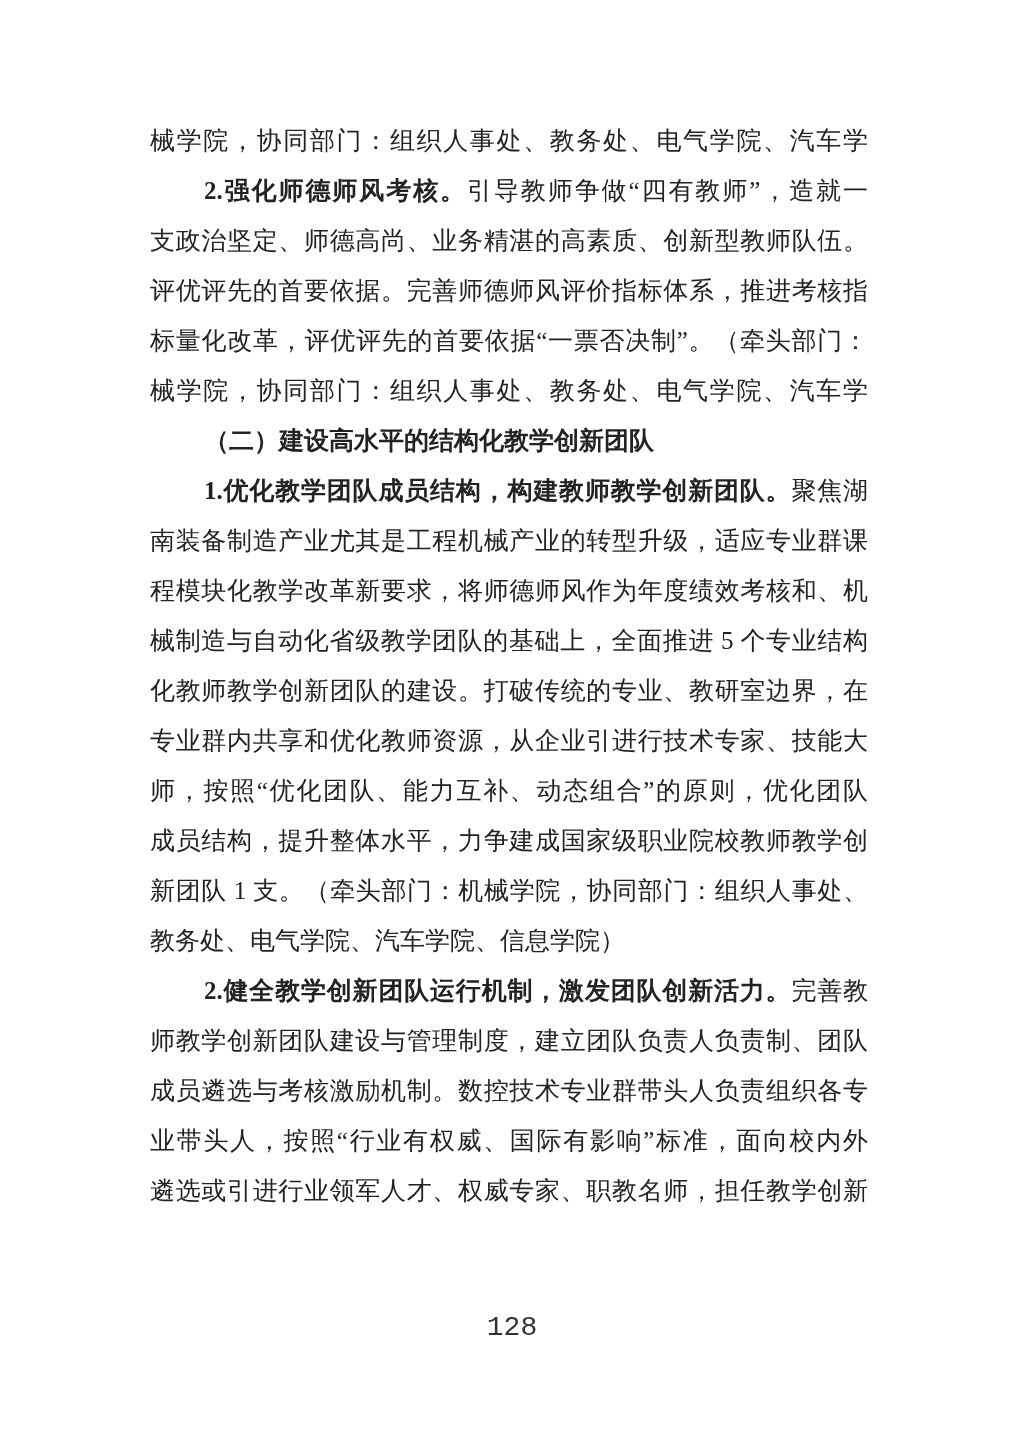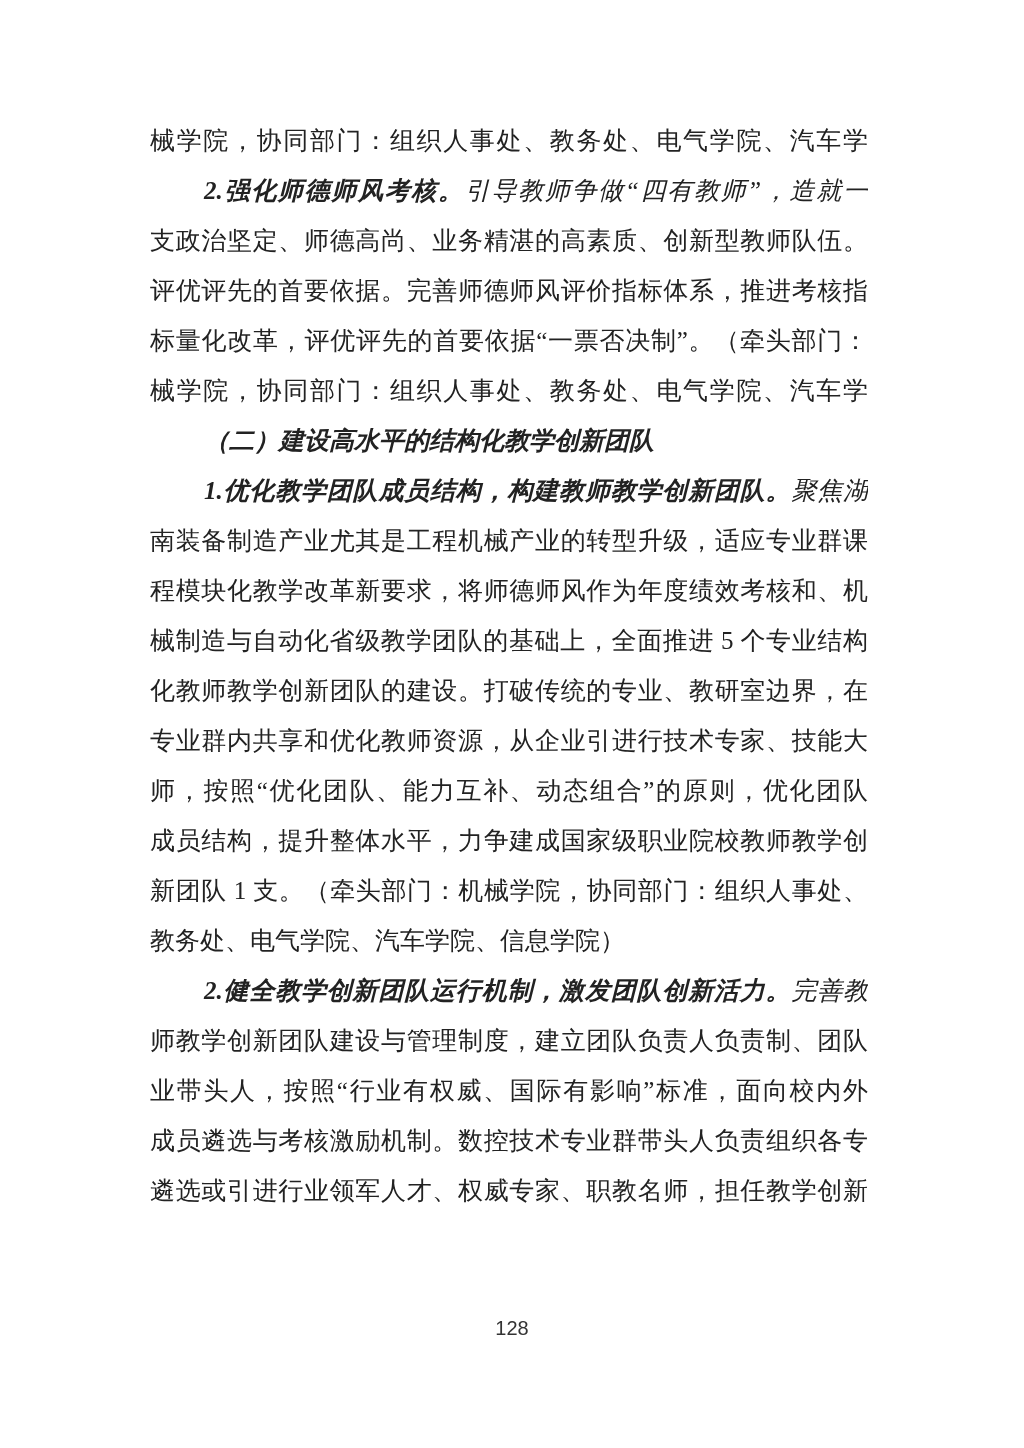--- a/index.html
+++ b/index.html
@@ -32,39 +32,38 @@
   .line.fill {
     text-align: justify;
     text-align-last: justify;
   }
   .line.short {
     text-align: left;
     text-align-last: left;
   }
   .line.indent {
     padding-left: 54px;
-    font-style: italic;
   }
   .run-bold {
     font-weight: 700;
     text-align: right;
   }
   .run-normal {
     font-weight: 400;
   }
   .footer {
     position: absolute;
     left: 0;
     top: 1315px;
     width: 100%;
     text-align: center;
     color: #333333;
-    font-size: 20px;
+    font-size: 28px;
     line-height: 26px;
-    font-family: Liberation Sans, sans-serif;
+    font-family: Liberation Mono, monospace;
   }
 </style>
 </head>
 <body>
 
 <div class="page">
   <div class="doc">
       <div class="line fill"><span class="run-normal">械学院，协同部门：组织人事处、教务处、电气学院、汽车学院）</span></div>
       <div class="line fill indent"><span class="run-bold">2.强化师德师风考核。</span><span class="run-normal">引导教师争做“四有教师”，造就一</span></div>
       <div class="line fill"><span class="run-normal">支政治坚定、师德高尚、业务精湛的高素质、创新型教师队伍。</span></div>
@@ -77,20 +76,20 @@
       <div class="line fill"><span class="run-normal">程模块化教学改革新要求，将师德师风作为年度绩效考核和、机</span></div>
       <div class="line fill"><span class="run-normal">械制造与自动化省级教学团队的基础上，全面推进 5 个专业结构</span></div>
       <div class="line fill"><span class="run-normal">化教师教学创新团队的建设。打破传统的专业、教研室边界，在</span></div>
       <div class="line fill"><span class="run-normal">专业群内共享和优化教师资源，从企业引进行技术专家、技能大</span></div>
       <div class="line fill"><span class="run-normal">师，按照“优化团队、能力互补、动态组合”的原则，优化团队</span></div>
       <div class="line fill"><span class="run-normal">成员结构，提升整体水平，力争建成国家级职业院校教师教学创</span></div>
       <div class="line fill"><span class="run-normal">新团队 1 支。（牵头部门：机械学院，协同部门：组织人事处、</span></div>
       <div class="line short"><span class="run-normal">教务处、电气学院、汽车学院、信息学院）</span></div>
       <div class="line fill indent"><span class="run-bold">2.健全教学创新团队运行机制，激发团队创新活力。</span><span class="run-normal">完善教</span></div>
       <div class="line fill"><span class="run-normal">师教学创新团队建设与管理制度，建立团队负责人负责制、团队</span></div>
+      <div class="line fill"><span class="run-normal">成员遴选与考核激励机制。数控技术专业群带头人负责组织各专</span></div>
       <div class="line fill"><span class="run-normal">业带头人，按照“行业有权威、国际有影响”标准，面向校内外</span></div>
-      <div class="line fill"><span class="run-normal">成员遴选与考核激励机制。数控技术专业群带头人负责组织各专</span></div>
       <div class="line fill"><span class="run-normal">遴选或引进行业领军人才、权威专家、职教名师，担任教学创新</span></div>
     </div>
   <div class="footer">
     <span>128</span>
   </div>
 </div>
 
 </body></html>

